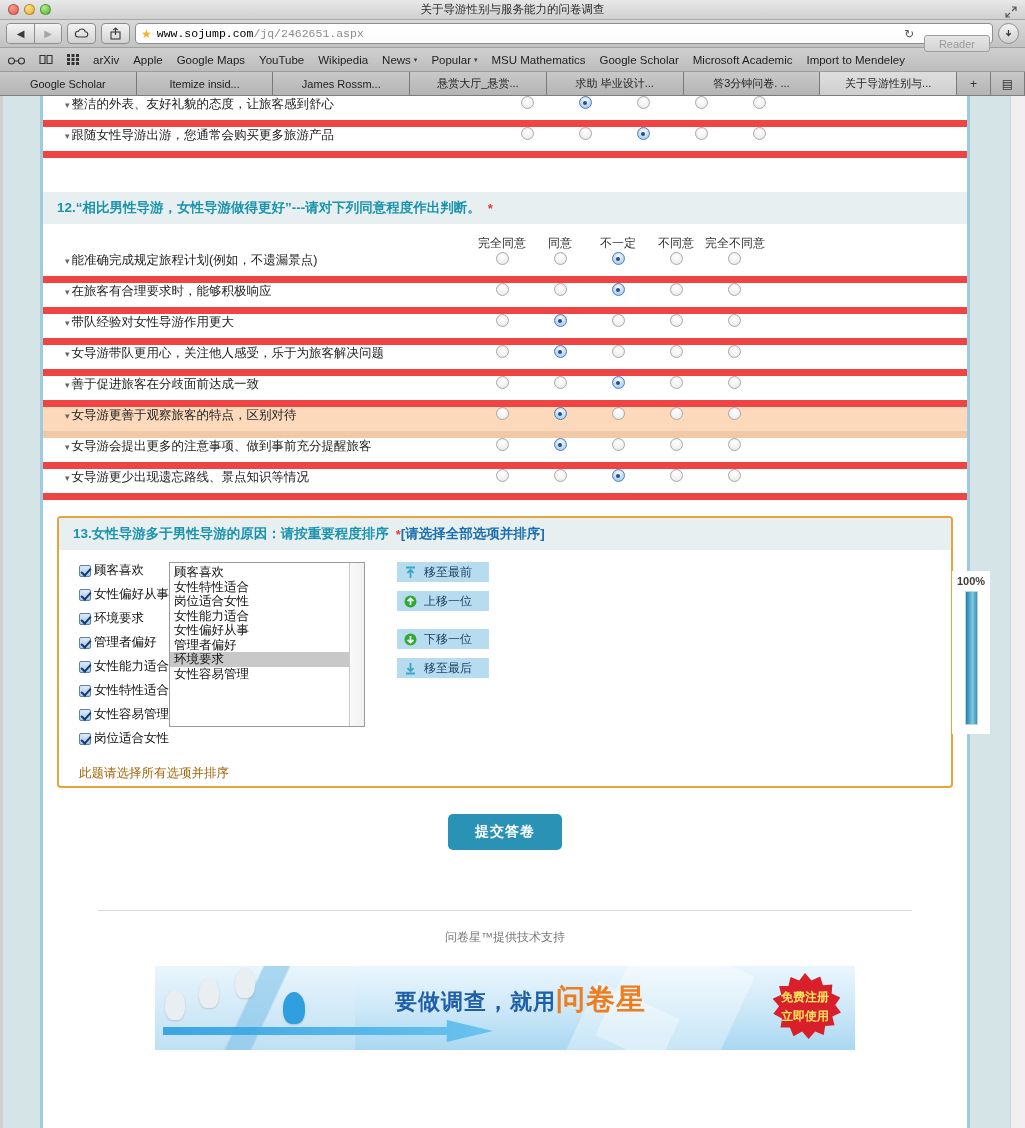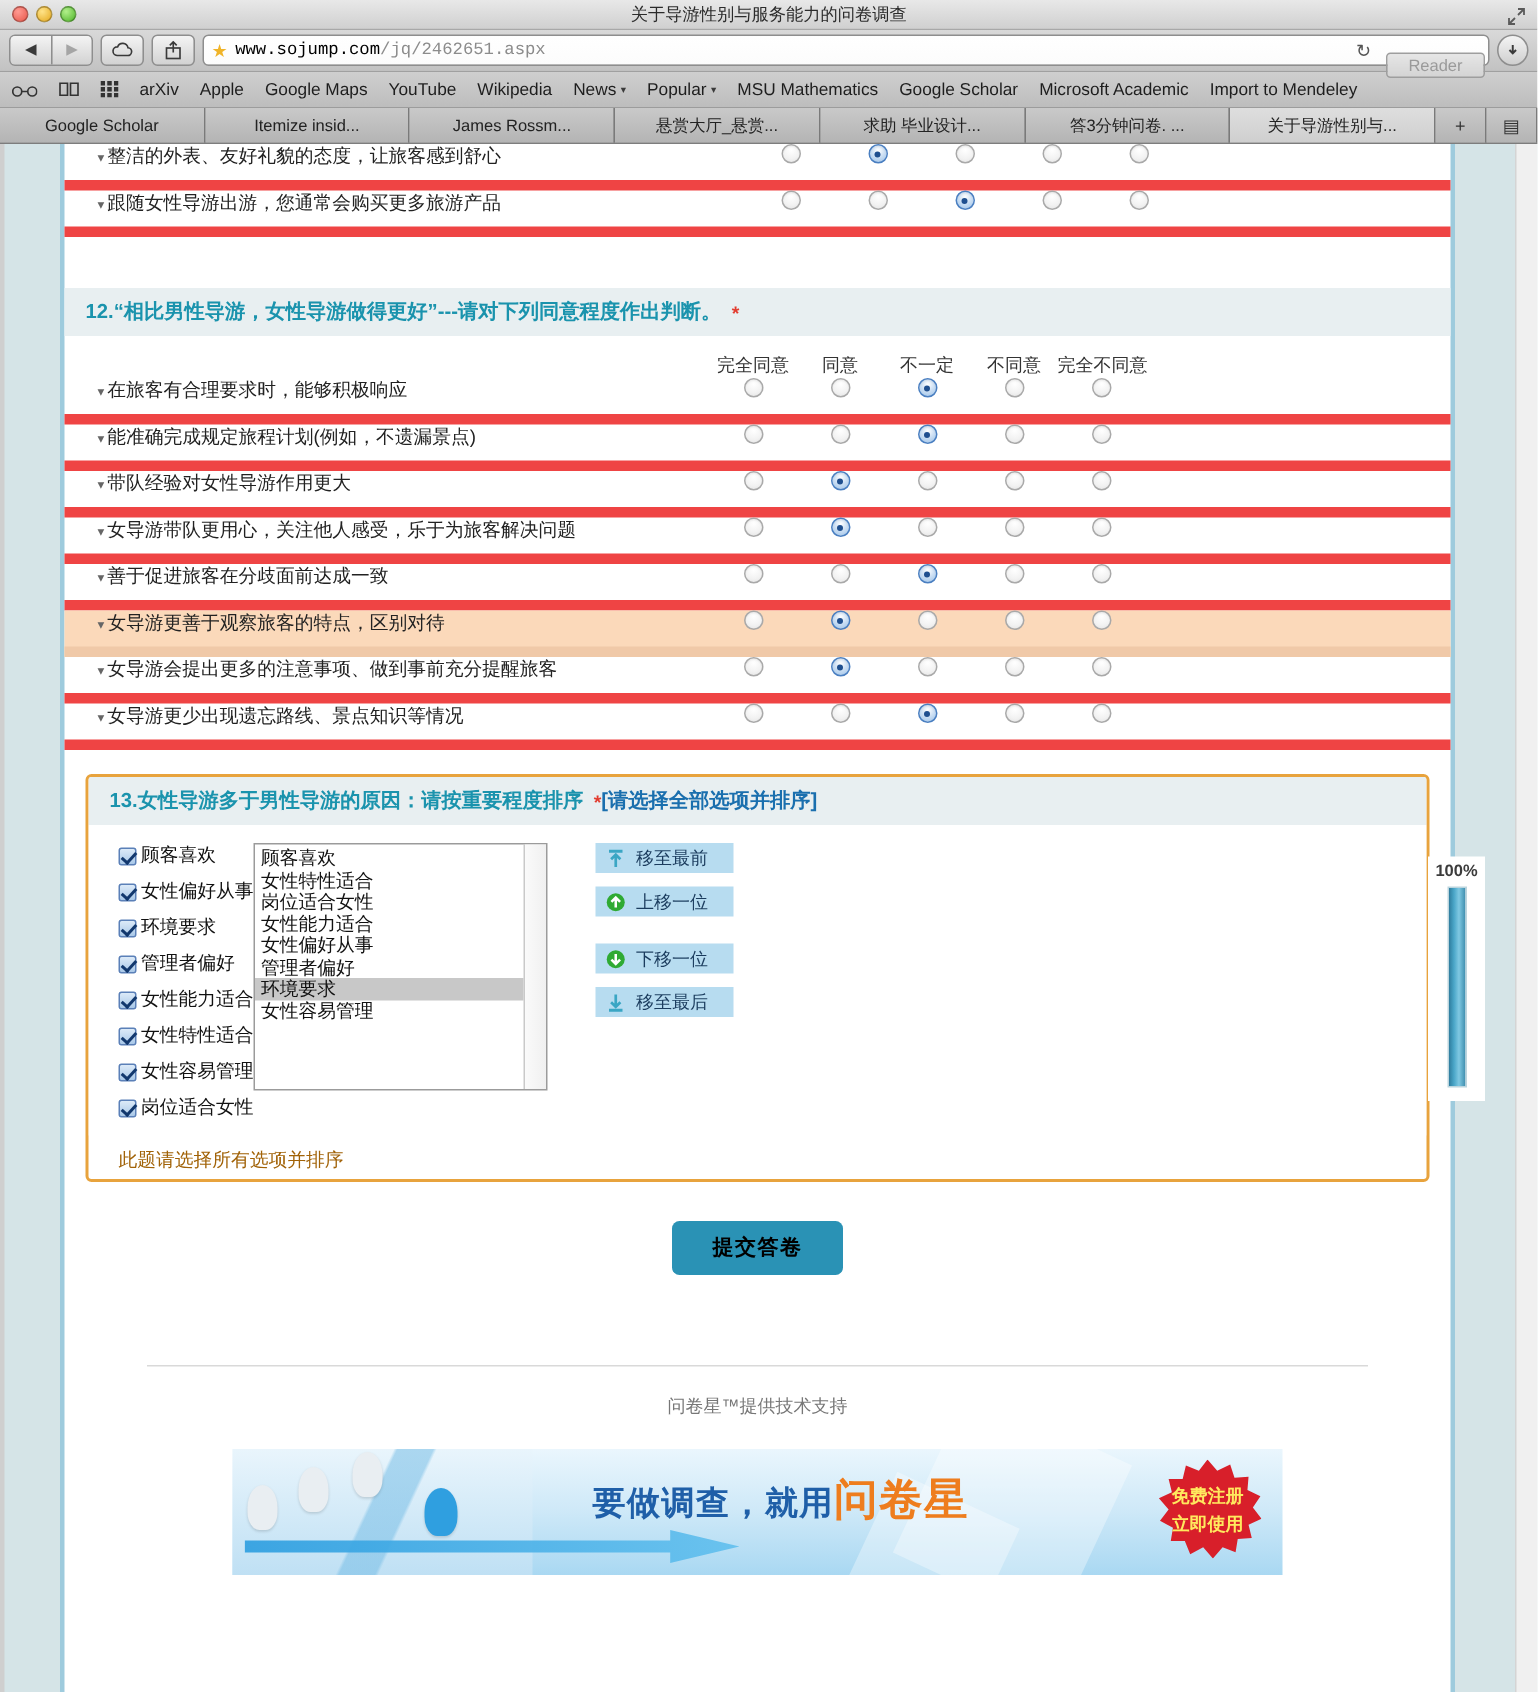--- a/index.html
+++ b/index.html
@@ -237,21 +237,21 @@
   .mvbtn.gap { margin-top: 9px; }
   .mvico { width: 13px; height: 13px; flex: none; display: flex; align-items: center; justify-content: center; }
   .q13err {
     padding: 8px 0 4px 20px;
     font-size: 12.5px; color: #a16207;
   }
 
   
   .submit-wrap { display: flex; justify-content: center; margin-top: 26px; }
   .submit-btn {
-    background: #2a92b5; color: #000000;
+    background: #2a92b5; color: #ffffff;
     font-size: 14px; font-weight: bold;
     padding: 9px 27px; border-radius: 5px;
     letter-spacing: 1px;
   }
 
   
   .fsep { margin: 60px 55px 0 55px; border-top: 1px solid #d9d9d9; }
   .fcredit { text-align: center; font-size: 12px; color: #777; margin-top: 18px; }
 
   .banner {
@@ -495,39 +495,39 @@
         <div class="spacer"></div>
         <div class="ghcell">完全同意</div>
         <div class="ghcell">同意</div>
         <div class="ghcell">不一定</div>
         <div class="ghcell">不同意</div>
         <div class="ghcell">完全不同意</div>
       </div>
 
       <div class="matrix" id="q12-rows">
           <div class="mrow q12row">
+            <div class="rlabel"><span class="bullet">▾</span><span>能准确完成规定旅程计划(例如，不遗漏景点)</span></div>
+            <div class="mcell">
+              <span class="radio"></span>
+            </div>
+            <div class="mcell">
+              <span class="radio"></span>
+            </div>
+            <div class="mcell">
+              <span class="radio on"></span>
+            </div>
+            <div class="mcell">
+              <span class="radio"></span>
+            </div>
+            <div class="mcell">
+              <span class="radio"></span>
+            </div>
+          </div>
+          <div class="mrow q12row">
             <div class="rlabel"><span class="bullet">▾</span><span>在旅客有合理要求时，能够积极响应</span></div>
-            <div class="mcell">
-              <span class="radio"></span>
-            </div>
-            <div class="mcell">
-              <span class="radio"></span>
-            </div>
-            <div class="mcell">
-              <span class="radio on"></span>
-            </div>
-            <div class="mcell">
-              <span class="radio"></span>
-            </div>
-            <div class="mcell">
-              <span class="radio"></span>
-            </div>
-          </div>
-          <div class="mrow q12row">
-            <div class="rlabel"><span class="bullet">▾</span><span>能准确完成规定旅程计划(例如，不遗漏景点)</span></div>
             <div class="mcell">
               <span class="radio"></span>
             </div>
             <div class="mcell">
               <span class="radio"></span>
             </div>
             <div class="mcell">
               <span class="radio on"></span>
             </div>
             <div class="mcell">

